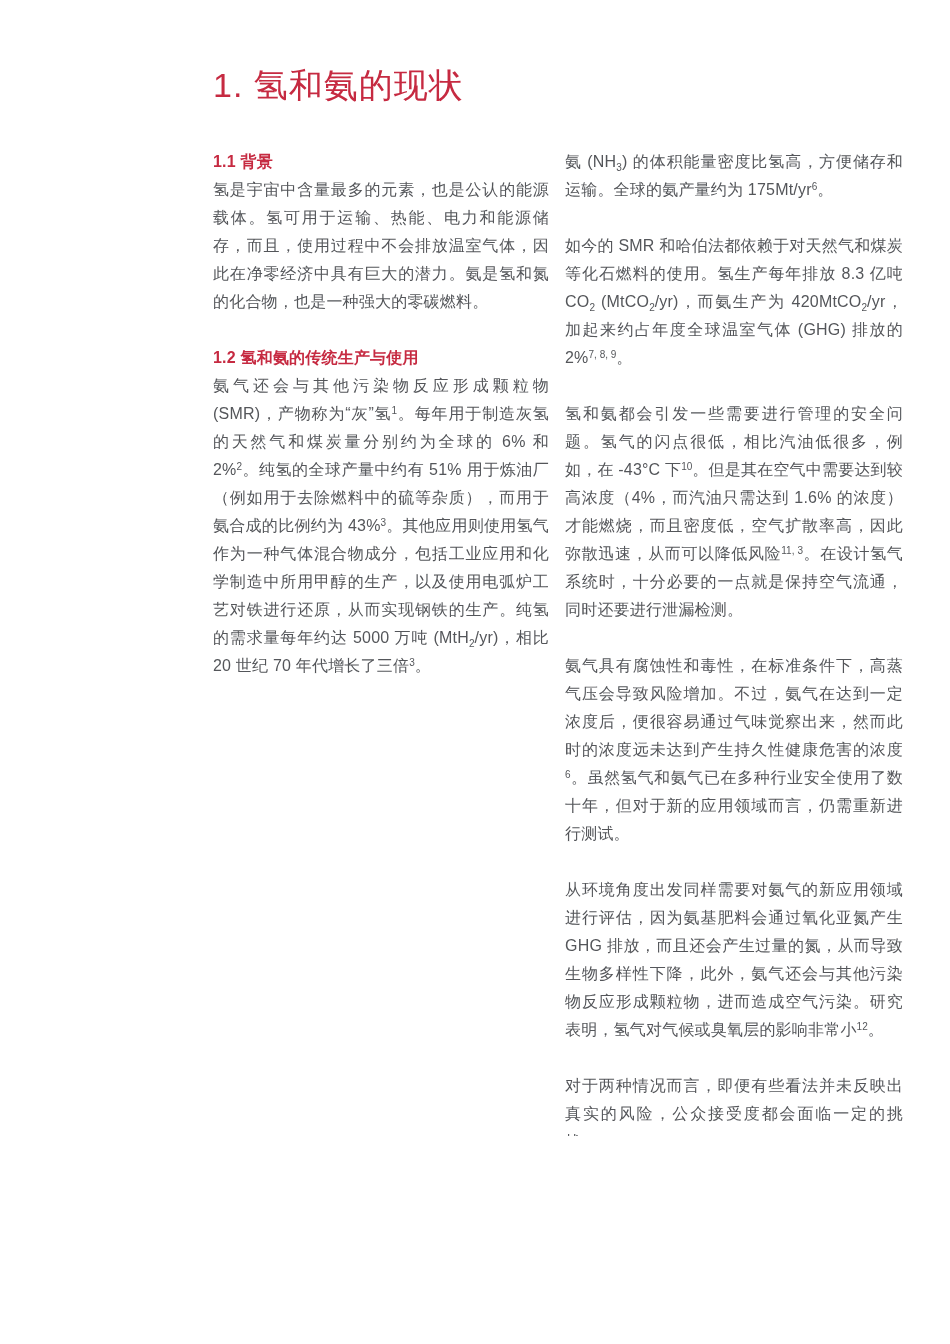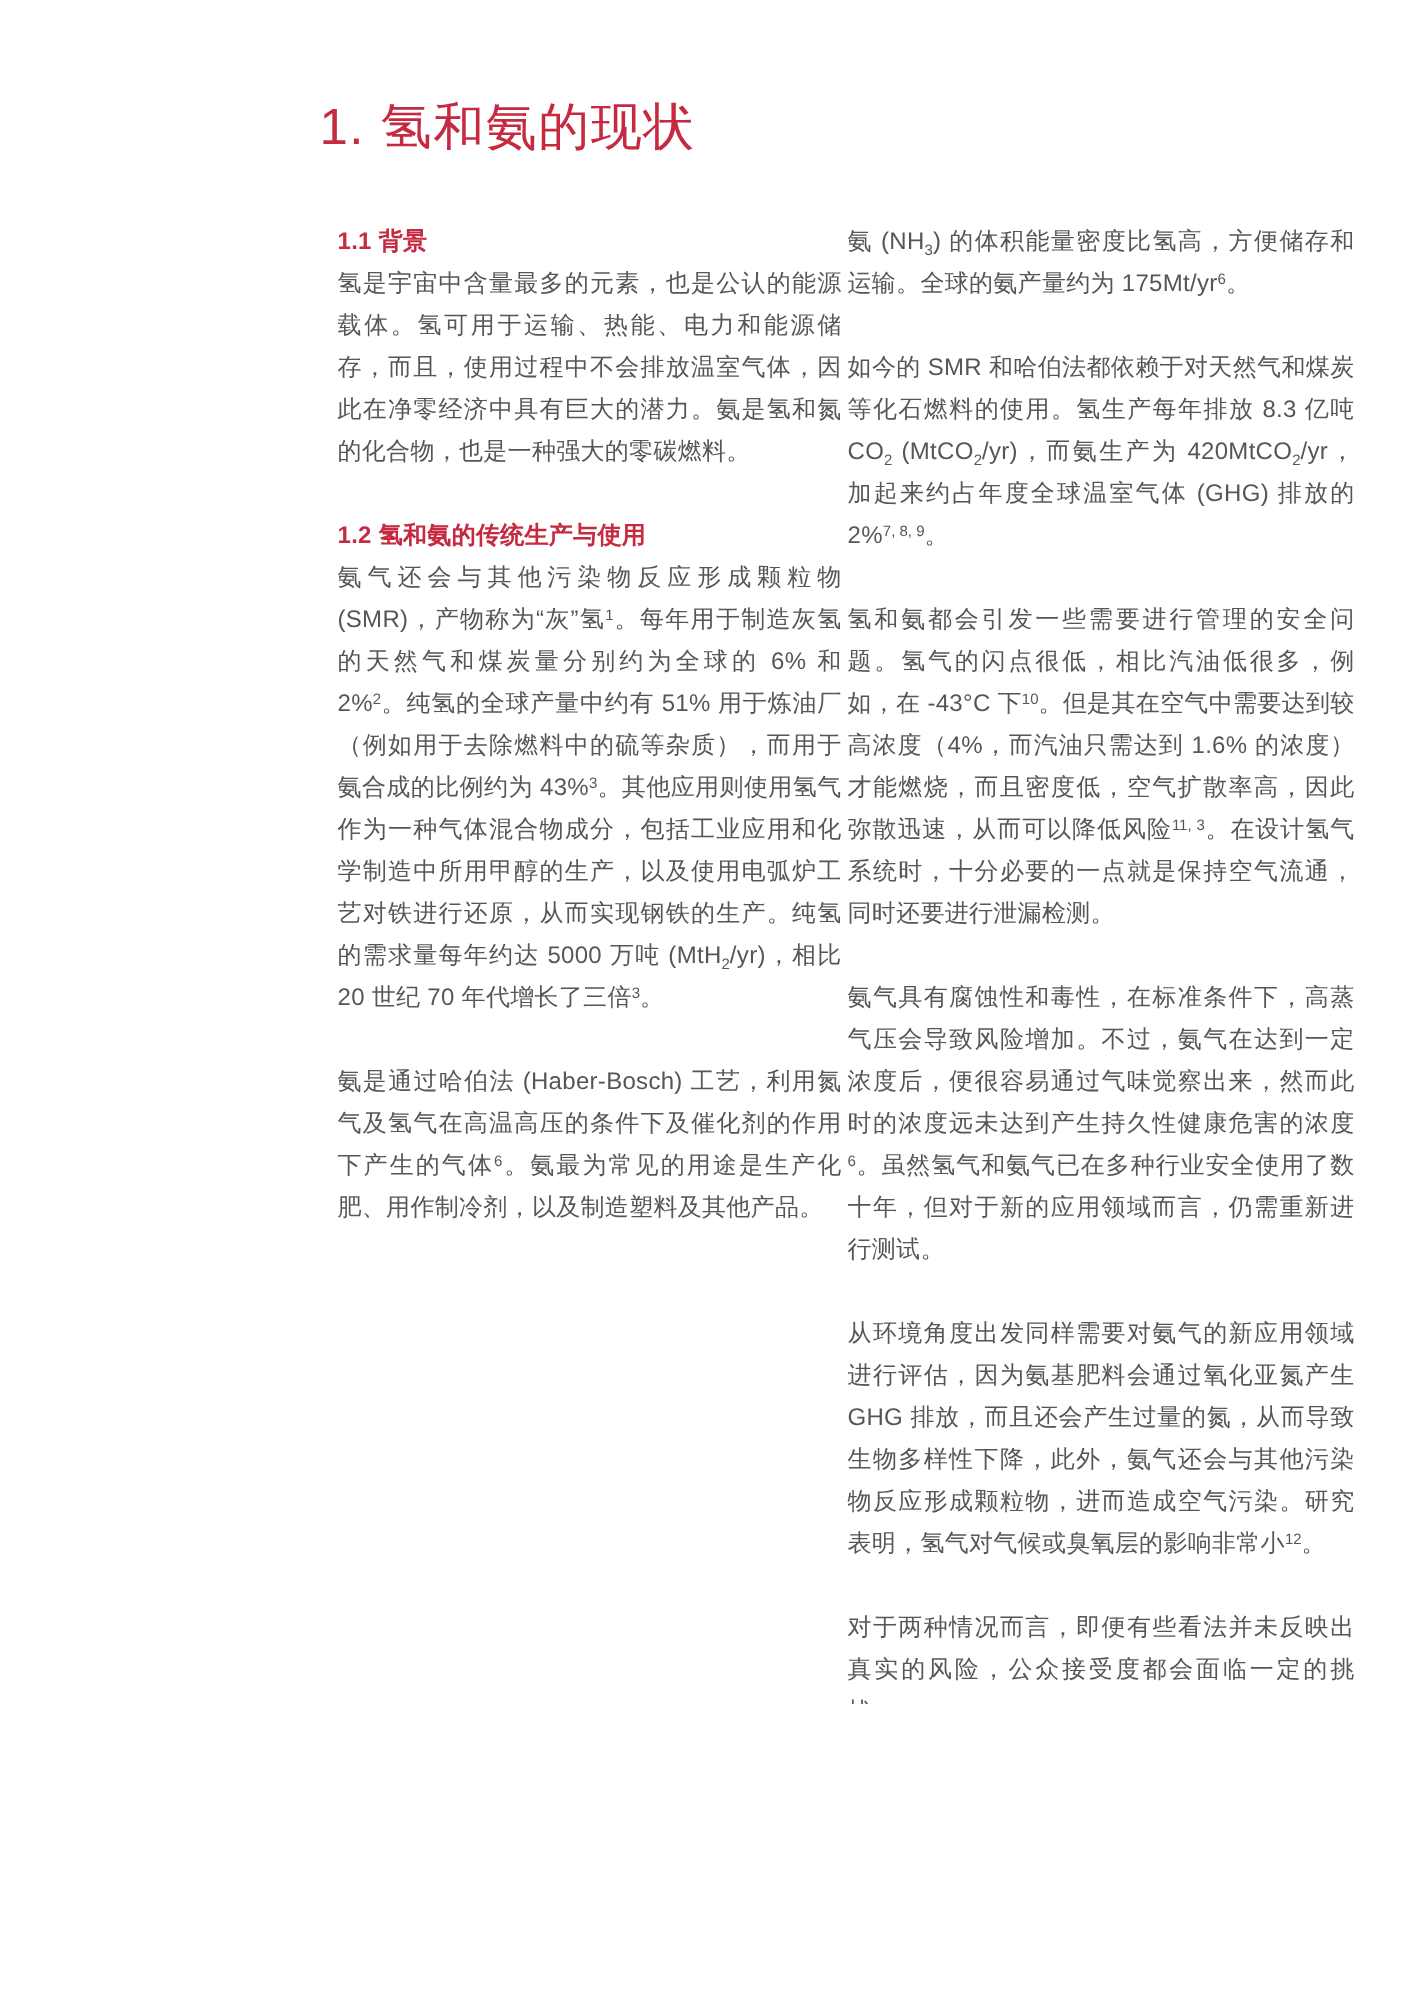--- a/index.html
+++ b/index.html
@@ -25,21 +25,21 @@
     letter-spacing:1px;
     margin:0;
   }
   .col{
     position:absolute;top:148px;
     font-size:16px;line-height:28px;
     color:var(--body-text);
     text-align:justify;
     letter-spacing:0.2px;
   }
-  .col-left{left:213px;width:336px;margin-left:12px;}
+  .col-left{left:213px;width:336px;}
   .col-right{left:565px;width:338px;}
   .sec-heading{
     font-size:16px;line-height:28px;font-weight:700;
     color:var(--accent-red);
     margin:0;text-align:left;
   }
   .para{margin:0 0 28px 0;}
   .para:last-child{margin-bottom:0;}
   .col sup{
     font-size:10px;line-height:0;
@@ -78,21 +78,20 @@
 <div class="sheet">
 
   <h1 class="doc-title">1. 氢和氨的现状</h1>
 
   <div class="col col-left">
     <h3 class="sec-heading">1.1 背景</h3>
     <p class="para"><span>氢是宇宙中含量最多的元素，也是公认的能源载体。氢可用于运输、热能、电力和能源储存，而且，使用过程中不会排放温室气体，因此在净零经济中具有巨大的潜力。氨是氢和氮的化合物，也是一种强大的零碳燃料。</span></p>
 
     <h3 class="sec-heading">1.2 氢和氨的传统生产与使用</h3>
     <p class="para"><span>氨气还会与其他污染物反应形成颗粒物 (SMR)，产物称为“灰”氢</span><sup>1</sup><span>。每年用于制造灰氢的天然气和煤炭量分别约为全球的 6% 和 2%</span><sup>2</sup><span>。纯氢的全球产量中约有 51% 用于炼油厂（例如用于去除燃料中的硫等杂质），而用于氨合成的比例约为 43%</span><sup>3</sup><span>。其他应用则使用氢气作为一种气体混合物成分，包括工业应用和化学制造中所用甲醇的生产，以及使用电弧炉工艺对铁进行还原，从而实现钢铁的生产。纯氢的需求量每年约达 5000 万吨 (MtH</span><sub>2</sub><span>/yr)，相比 20 世纪 70 年代增长了三倍</span><sup>3</sup><span>。</span></p>
-    <p class="para"><span>氨是通过哈伯法 (Haber-Bosch) 工艺，利用氮气及氢气在高温高压的条件下及催化剂的作用下产生的气体</span><sup>6</sup><span>。氨最为常见的用途是生产化肥、用作制冷剂，以及制造塑料及其他产品。</span></p>
   </div>
 
   <div class="col col-right">
     <p class="para"><span>氨 (NH</span><sub>3</sub><span>) 的体积能量密度比氢高，方便储存和运输。全球的氨产量约为 175Mt/yr</span><sup>6</sup><span>。</span></p>
     <p class="para"><span>如今的 SMR 和哈伯法都依赖于对天然气和煤炭等化石燃料的使用。氢生产每年排放 8.3 亿吨 CO</span><sub>2</sub><span> (MtCO</span><sub>2</sub><span>/yr)，而氨生产为 420MtCO</span><sub>2</sub><span>/yr，加起来约占年度全球温室气体 (GHG) 排放的 2%</span><sup>7, 8, 9</sup><span>。</span></p>
 
     <p class="para"><span>氢和氨都会引发一些需要进行管理的安全问题。氢气的闪点很低，相比汽油低很多，例如，在 -43°C 下</span><sup>10</sup><span>。但是其在空气中需要达到较高浓度（4%，而汽油只需达到 1.6% 的浓度）才能燃烧，而且密度低，空气扩散率高，因此弥散迅速，从而可以降低风险</span><sup>11, 3</sup><span>。在设计氢气系统时，十分必要的一点就是保持空气流通，同时还要进行泄漏检测。</span></p>
     <p class="para"><span>氨气具有腐蚀性和毒性，在标准条件下，高蒸气压会导致风险增加。不过，氨气在达到一定浓度后，便很容易通过气味觉察出来，然而此时的浓度远未达到产生持久性健康危害的浓度</span><sup>6</sup><span>。虽然氢气和氨气已在多种行业安全使用了数十年，但对于新的应用领域而言，仍需重新进行测试。</span></p>
     <p class="para"><span>从环境角度出发同样需要对氨气的新应用领域进行评估，因为氨基肥料会通过氧化亚氮产生 GHG 排放，而且还会产生过量的氮，从而导致生物多样性下降，此外，氨气还会与其他污染物反应形成颗粒物，进而造成空气污染。研究表明，氢气对气候或臭氧层的影响非常小</span><sup>12</sup><span>。</span></p>
     <p class="para"><span>对于两种情况而言，即便有些看法并未反映出真实的风险，公众接受度都会面临一定的挑战。</span></p>

